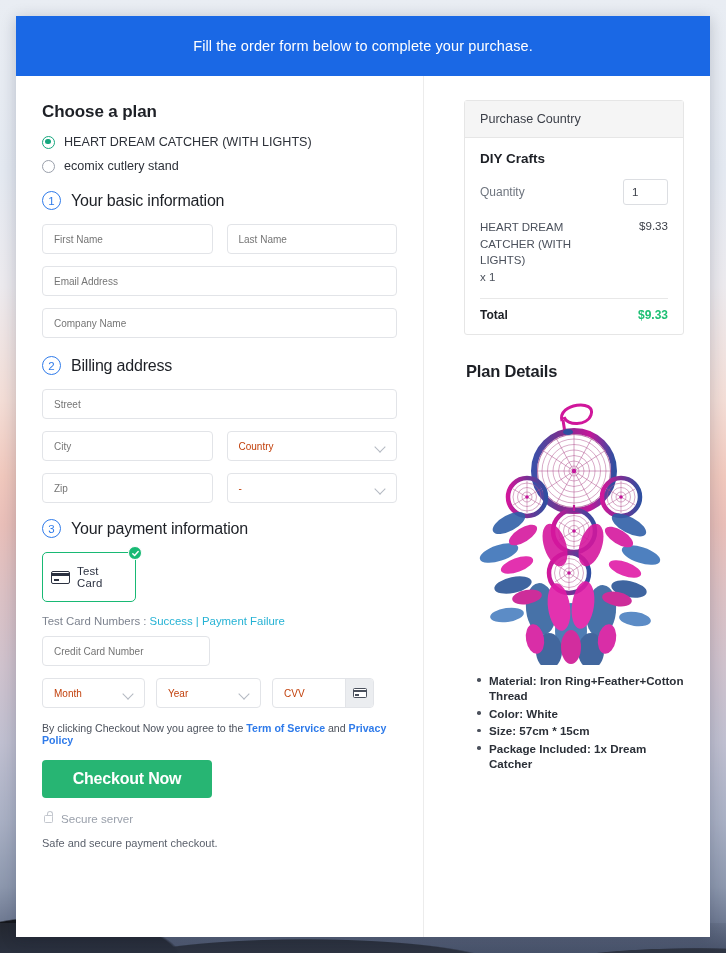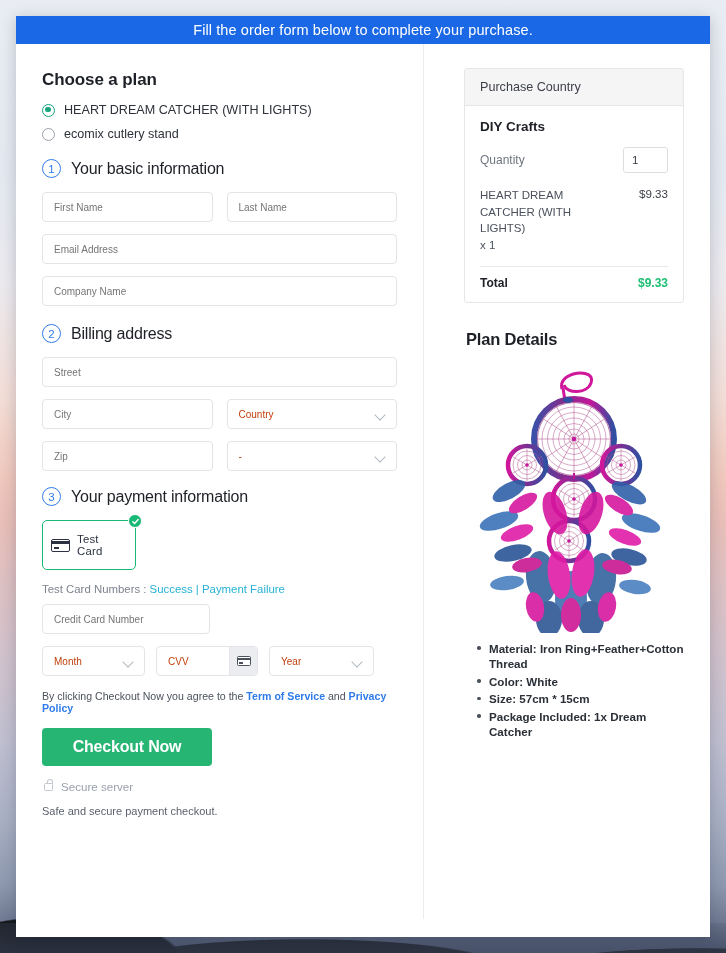--- a/index.html
+++ b/index.html
@@ -53,21 +53,21 @@
     top: 16px;
     width: 694px;
     height: 921px;
     background: #ffffff;
     box-shadow: 0 2px 14px rgba(20,28,48,.22);
     overflow: hidden;
     z-index: 2;
   }
 
   .banner {
-    height: 28px;
+    height: 60px;
     background: #1a68e5;
     color: #ffffff;
     display: flex;
     align-items: center;
     justify-content: center;
     font-size: 14.5px;
     letter-spacing: .1px;
   }
 
   .body-cols {
@@ -520,28 +520,28 @@
       <div class="testcard-line">
         <span>Test Card Numbers : </span><a href="#">Success</a><span class="sep"> | </span><a href="#">Payment Failure</a>
       </div>
 
       <input class="field cc-number" style="outline: none;" placeholder="Credit Card Number">
 
       <div class="exp-row">
         <div class="field select mm">
           <span>Month</span>
         </div>
+        <div class="field select yy">
+          <span>Year</span>
+        </div>
         <div class="field cvvbox">
           <span>CVV</span>
           <span class="cvv-icon">
               <span class="mini-card"></span>
             </span>
-        </div>
-        <div class="field select yy">
-          <span>Year</span>
         </div>
       </div>
 
       <div class="terms">
         <span>By clicking Checkout Now you agree to the </span><a href="#">Term of Service</a><span> and </span><a href="#">Privacy Policy</a>
       </div>
 
       <button class="checkout-btn">Checkout Now</button>
 
       <div class="secure">

